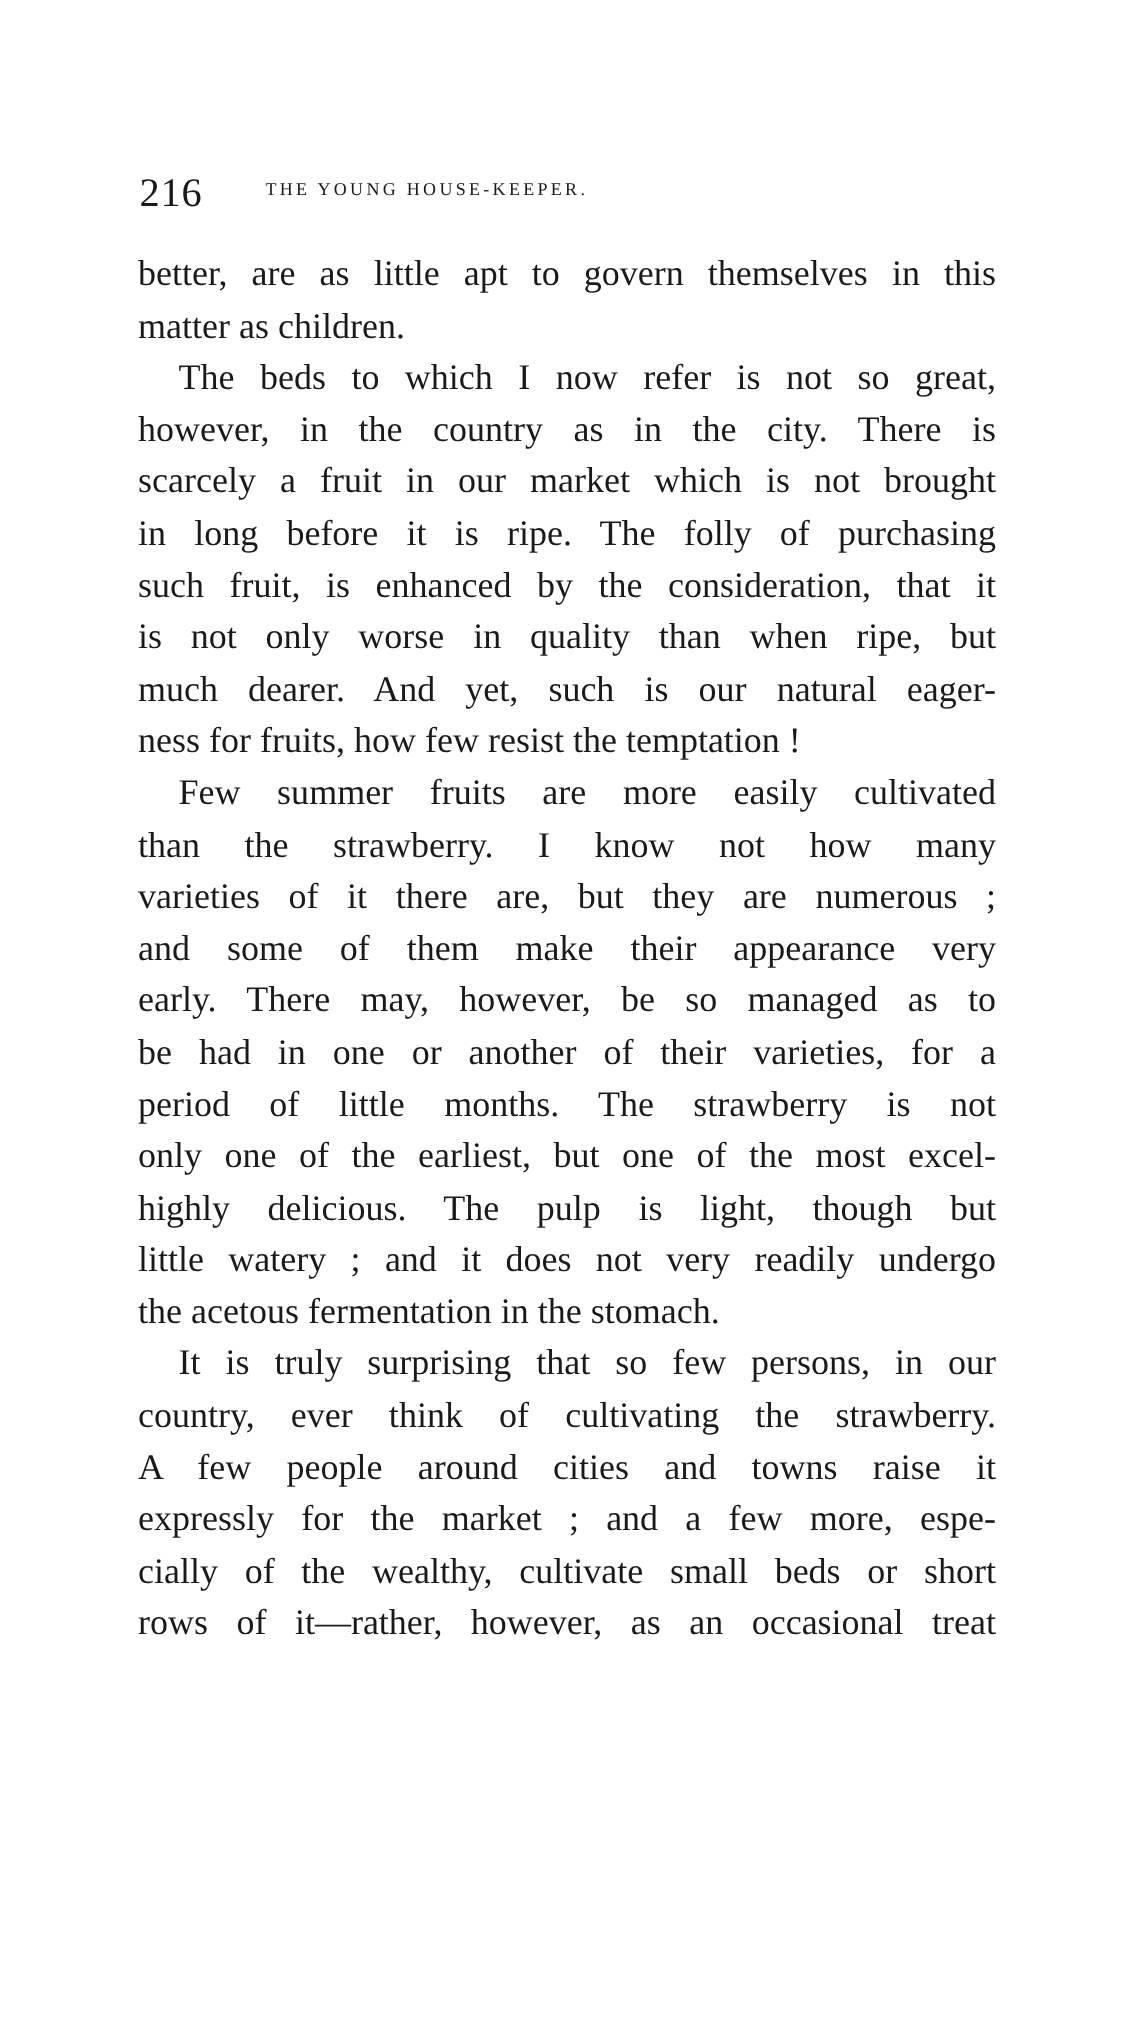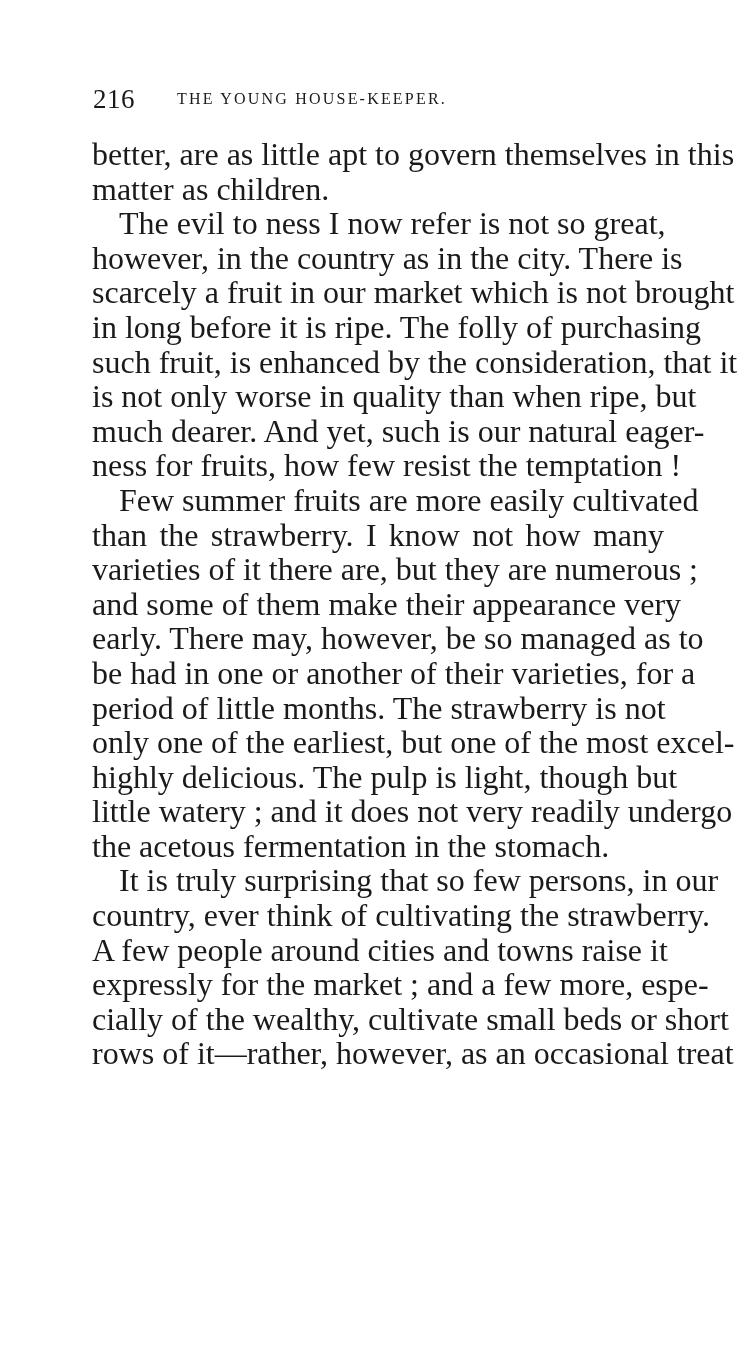--- a/index.html
+++ b/index.html
@@ -11,47 +11,47 @@
       width: 750px;
       height: 1360px;
       position: relative;
       overflow: hidden;
       color: #1a1a1a;
       font-family: "Liberation Serif", "DejaVu Serif", serif;
     }
     .page {
       position: absolute;
       left: 92px;
-      top: 84px;
+      top: 113px;
       width: 572px;
     }
     .running-head {
       position: relative;
       height: 40px;
       margin-bottom: 13px;
     }
     .page-number {
       position: absolute;
       left: 1px;
       top: 0;
       font-size: 27px;
       letter-spacing: 0.5px;
     }
     .running-title {
       position: absolute;
       left: 85px;
       top: 6px;
-      font-size: 16px;
+      font-size: 12px;
       letter-spacing: 2.2px;
       font-variant: small-caps;
       text-transform: uppercase;
       font-weight: normal;
     }
     .body-text {
-      font-size: 32px;
+      font-size: 24px;
     }
     .line {
       display: block;
       height: 34.6px;
       line-height: 34.6px;
       white-space: nowrap;
       text-align: justify;
       text-align-last: justify;
       overflow: visible;
     }
@@ -70,21 +70,21 @@
     <span class="page-number">216</span>
     <span class="running-title">THE YOUNG HOUSE-KEEPER.</span>
   </div>
 
   <div class="body-text" id="body-text">
       <div class="paragraph">
         <span class="line">better, are as little apt to govern themselves in this</span>
         <span class="line last">matter as children.</span>
       </div>
       <div class="paragraph">
-        <span class="line indent">The evil to ness I now refer is not so great,</span>
+        <span class="line indent">The beds to which I now refer is not so great,</span>
         <span class="line">however, in the country as in the city. There is</span>
         <span class="line">scarcely a fruit in our market which is not brought</span>
         <span class="line">in long before it is ripe. The folly of purchasing</span>
         <span class="line">such fruit, is enhanced by the consideration, that it</span>
         <span class="line">is not only worse in quality than when ripe, but</span>
         <span class="line">much dearer. And yet, such is our natural eager-</span>
         <span class="line last">ness for fruits, how few resist the temptation !</span>
       </div>
       <div class="paragraph">
         <span class="line indent">Few summer fruits are more easily cultivated</span>

